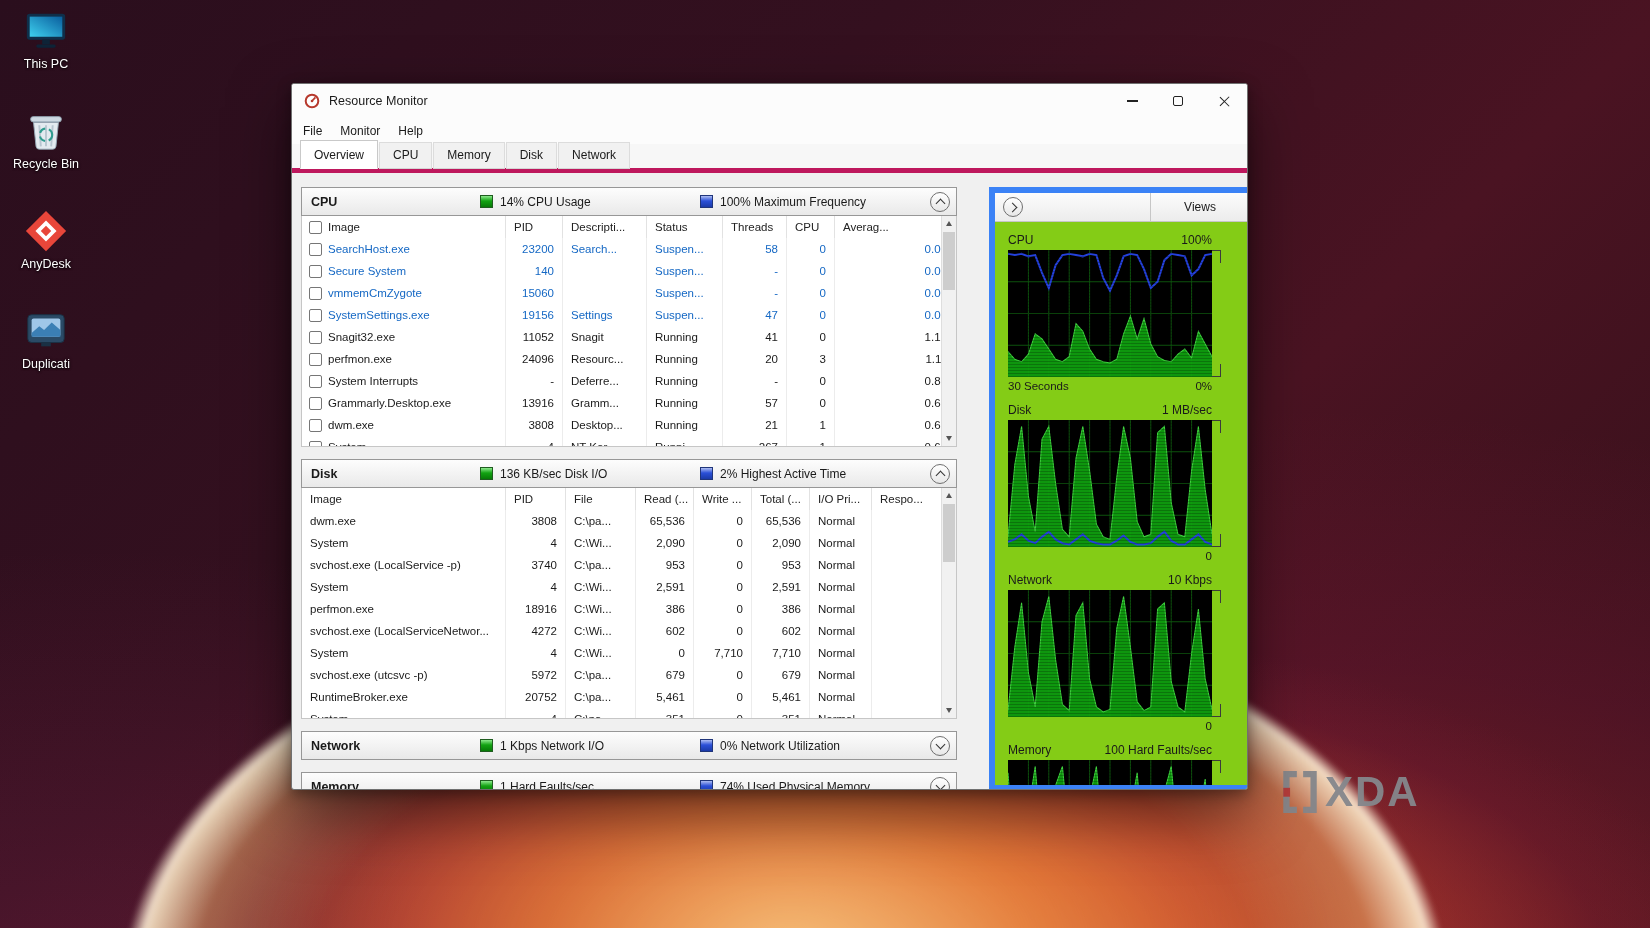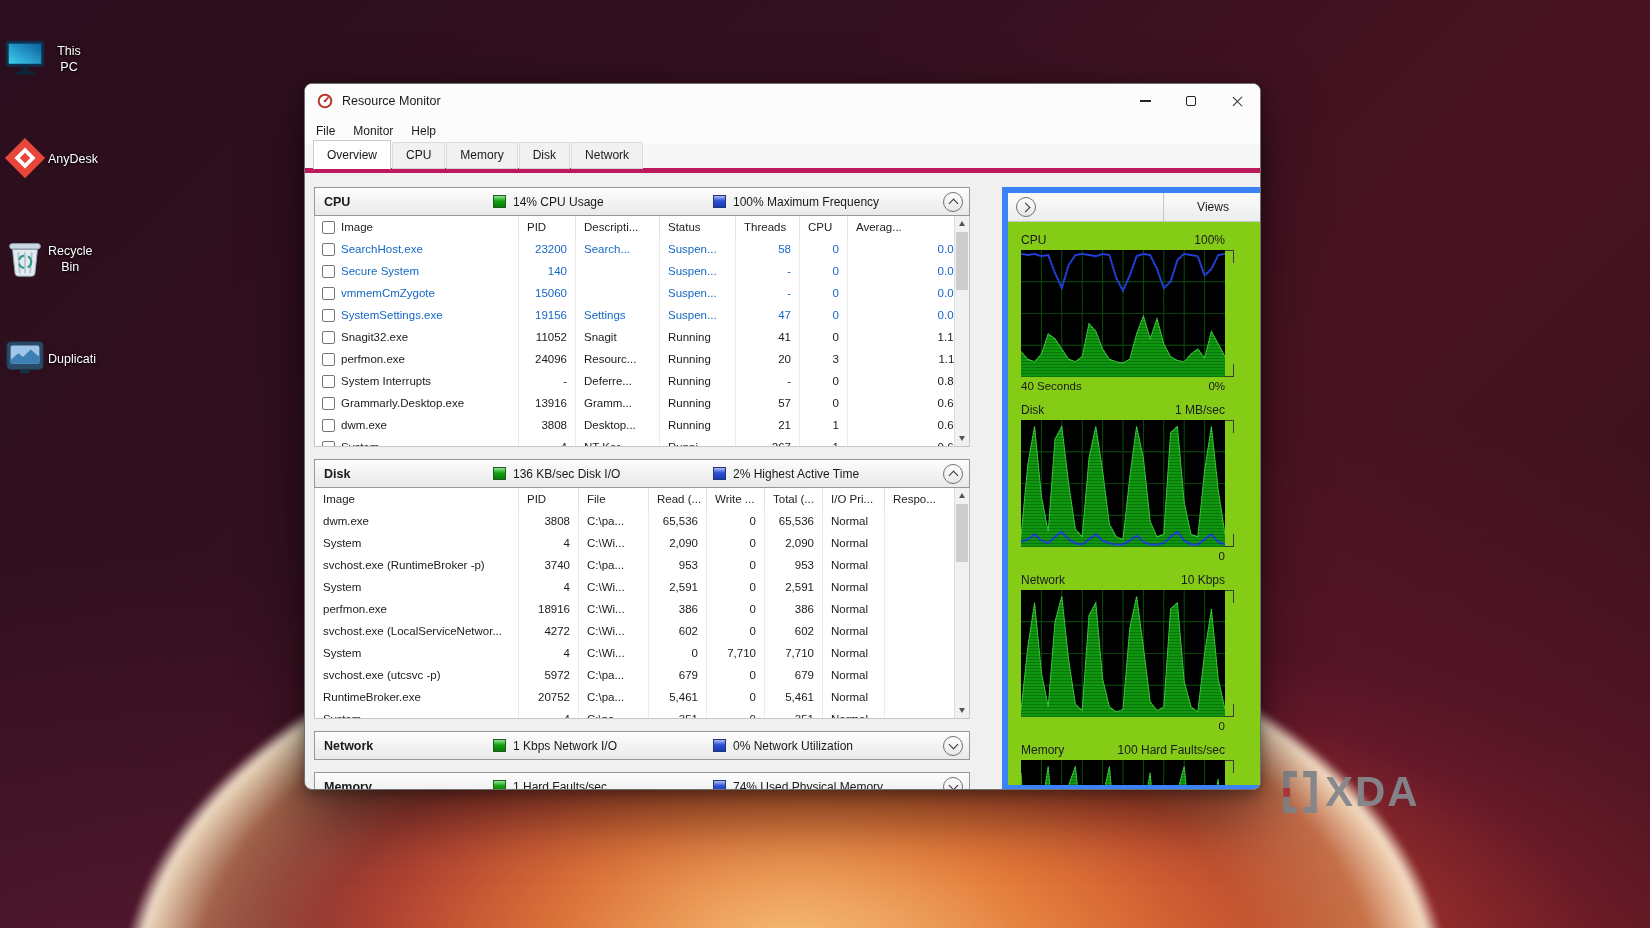--- a/index.html
+++ b/index.html
@@ -16,32 +16,32 @@
   }
   .bg-glow { position:absolute; left:250px; top:640px; width:1080px; height:620px; border-radius:50%;
     background: radial-gradient(closest-side, rgba(255,220,150,.85), rgba(255,140,60,.55) 45%, rgba(230,70,50,.30) 75%, transparent 100%);
     filter: blur(22px); }
   .bg-arc { position:absolute; left:120px; top:585px; width:1330px; height:820px; border-radius:50%;
     background: radial-gradient(closest-side, rgba(255,150,60,.20) 72%, rgba(255,190,110,.45) 89%, rgba(255,236,200,.85) 96.5%, rgba(255,240,215,.9) 97.6%, transparent 100%);
     filter: blur(2.5px); }
 
   
   .desktop-icons { position:absolute; left:2px; top:8px; width:88px; display:flex; flex-direction:column; }
-  .dicon { height:100px; display:flex; flex-direction:row; align-items:center; cursor:default; }
+  .dicon { height:100px; display:flex; flex-direction:column; align-items:center; cursor:default; }
   .dicon svg.ic { width:46px; height:46px; flex:0 0 46px; }
   .dlabel { margin-top:3px; font-size:12.5px; line-height:1.25; color:#fff; text-align:center; max-width:84px;
     text-shadow:0 1px 2px rgba(0,0,0,.85), 0 0 3px rgba(0,0,0,.6); }
 
   
   .watermark { position:absolute; left:1279px; top:768px; display:flex; align-items:center; gap:4px; opacity:.95; }
   .wm-text { font-size:42px; font-weight:700; letter-spacing:2px; color:#85878c; }
 
   
-  .window { position:absolute; left:304px; top:83px; width:957px; height:707px;
-    background:#f0f0f0; border:1px solid #707070; border-radius:8px; overflow:hidden;
+  .window { position:absolute; left:291px; top:83px; width:957px; height:707px;
+    background:#f0f0f0; border:1px solid #707070; border-radius:3px; overflow:hidden;
     box-shadow: 0 24px 60px rgba(0,0,0,.5), 0 4px 14px rgba(0,0,0,.35); }
 
   .titlebar { height:34px; background:#fcfcfc; display:flex; align-items:center; padding-left:12px; }
   .app-title { margin-left:9px; font-size:12.5px; }
   .win-controls { margin-left:auto; display:flex; height:100%; }
   .wbtn { width:46px; height:100%; display:flex; align-items:center; justify-content:center; }
   .min-icon { width:11px; height:1.4px; background:#222; }
   .max-icon { width:10px; height:10px; border:1.4px solid #222; border-radius:2px; }
   .x-icon { position:relative; width:13px; height:13px; }
   .x-icon::before,.x-icon::after { content:""; position:absolute; left:6px; top:0; width:1.4px; height:13px; background:#222; }
@@ -123,34 +123,34 @@
         </defs>
       <rect x="4" y="6" width="40" height="27" rx="3" fill="#0f2f4a"></rect>
       <rect x="7" y="9" width="34" height="21" fill="url(#tealg)"></rect>
       <rect x="20" y="33" width="8" height="5" fill="#0d2337"></rect>
       <rect x="14" y="38" width="20" height="3.5" rx="1.5" fill="#0d2337"></rect>
     </svg>
     <div class="dlabel">This PC</div>
   </div>
   <div class="dicon">
     <svg class="ic" viewBox="0 0 48 48">
-      <polygon points="24,3 45,24 24,45 3,24" fill="#e8463a"></polygon>
-      <polygon points="24,13 35,24 24,35 13,24" fill="#ffffff"></polygon>
-      <polygon points="24,18.5 29.5,24 24,29.5 18.5,24" fill="#e8463a"></polygon>
-    </svg>
-    <div class="dlabel">AnyDesk</div>
-  </div>
-  <div class="dicon">
-    <svg class="ic" viewBox="0 0 48 48">
       <rect x="8" y="9" width="32" height="5.5" rx="2.5" fill="#cdd9e2" stroke="#93a5b3"></rect>
       <path d="M11 15 h26 l-2.6 25 q-.4 3 -3.4 3 h-14 q-3 0 -3.4-3 z" fill="#e3eaf0" stroke="#93a5b3"></path>
       <path d="M17 18 l1.6 22 M24 18 v22 M31 18 l-1.6 22" stroke="#b7c5d0" stroke-width="2" fill="none"></path>
       <circle cx="24" cy="28" r="6.5" fill="none" stroke="#2f9c8f" stroke-width="2.2" stroke-dasharray="7 4"></circle>
     </svg>
     <div class="dlabel">Recycle Bin</div>
+  </div>
+  <div class="dicon">
+    <svg class="ic" viewBox="0 0 48 48">
+      <polygon points="24,3 45,24 24,45 3,24" fill="#e8463a"></polygon>
+      <polygon points="24,13 35,24 24,35 13,24" fill="#ffffff"></polygon>
+      <polygon points="24,18.5 29.5,24 24,29.5 18.5,24" fill="#e8463a"></polygon>
+    </svg>
+    <div class="dlabel">AnyDesk</div>
   </div>
   <div class="dicon">
     <svg class="ic" viewBox="0 0 48 48">
       <rect x="5" y="7" width="38" height="29" rx="4" fill="#2a4a66" stroke="#1a3044"></rect>
       <rect x="9" y="11" width="30" height="19" rx="2" fill="#9fc6e8"></rect>
       <path d="M9 26 l8-7 5 4 8-8 9 8 v7 h-30 z" fill="#3b7fb5"></path>
       <rect x="19" y="36" width="10" height="4" fill="#1a3044"></rect>
     </svg>
     <div class="dlabel">Duplicati</div>
   </div>
@@ -396,21 +396,21 @@
               <div class="tc">System</div>
               <div class="tc num">4</div>
               <div class="tc">C:\Wi...</div>
               <div class="tc num">2,090</div>
               <div class="tc num">0</div>
               <div class="tc num">2,090</div>
               <div class="tc">Normal</div>
               <div class="tc num">8</div>
             </div>
             <div class="trow disk-grid">
-              <div class="tc">svchost.exe (RuntimeBroker -p)</div>
+              <div class="tc">svchost.exe (LocalService -p)</div>
               <div class="tc num">3740</div>
               <div class="tc">C:\pa...</div>
               <div class="tc num">953</div>
               <div class="tc num">0</div>
               <div class="tc num">953</div>
               <div class="tc">Normal</div>
               <div class="tc num">8</div>
             </div>
             <div class="trow disk-grid">
               <div class="tc">System</div>
@@ -552,21 +552,21 @@
               <line x1="0" y1="75" x2="60" y2="75" stroke="#0d520d" stroke-width="1" vector-effect="non-scaling-stroke"></line>
               <polygon points="0,100 0.00,80 2.00,86 4.00,88 6.00,82 8.00,66 10.00,70 12.00,78 14.00,86 16.00,88 18.00,84 20.00,58 22.00,64 24.00,78 26.00,86 28.00,88 30.00,89 32.00,86 34.00,66 36.00,52 38.00,70 40.00,54 42.00,74 44.00,84 46.00,87 48.00,88 50.00,82 52.00,78 54.00,85 56.00,64 58.00,74 60.00,84 60,100" fill="#0fa30f" fill-opacity="0.92"></polygon>
               <polyline points="0.00,80 2.00,86 4.00,88 6.00,82 8.00,66 10.00,70 12.00,78 14.00,86 16.00,88 18.00,84 20.00,58 22.00,64 24.00,78 26.00,86 28.00,88 30.00,89 32.00,86 34.00,66 36.00,52 38.00,70 40.00,54 42.00,74 44.00,84 46.00,87 48.00,88 50.00,82 52.00,78 54.00,85 56.00,64 58.00,74 60.00,84" fill="none" stroke="#3fd23f" stroke-width="1" vector-effect="non-scaling-stroke"></polyline>
               <polyline points="0.00,3 2.00,4 4.00,3 6.00,5 8.00,4 10.00,18 12.00,30 14.00,12 16.00,4 18.00,3 20.00,4 22.00,5 24.00,3 26.00,4 28.00,22 30.00,32 32.00,20 34.00,5 36.00,3 38.00,4 40.00,15 42.00,30 44.00,25 46.00,8 48.00,3 50.00,4 52.00,5 54.00,20 56.00,15 58.00,4 60.00,3" fill="none" stroke="#2441dd" stroke-width="2" vector-effect="non-scaling-stroke"></polyline>
             </svg>
           <div class="scanlines"></div>
           <div class="cap-top"></div>
           <div class="cap-bottom"></div>
         </div>
         <div class="graph-bottom-row">
-          <span>40 Seconds</span>
+          <span>30 Seconds</span>
           <span>0%</span>
         </div>
       </div>
 
       <div class="graph-block">
         <div class="graph-label-row">
           <span>Disk</span>
           <span>1 MB/sec</span>
         </div>
         <div class="graph-frame">

